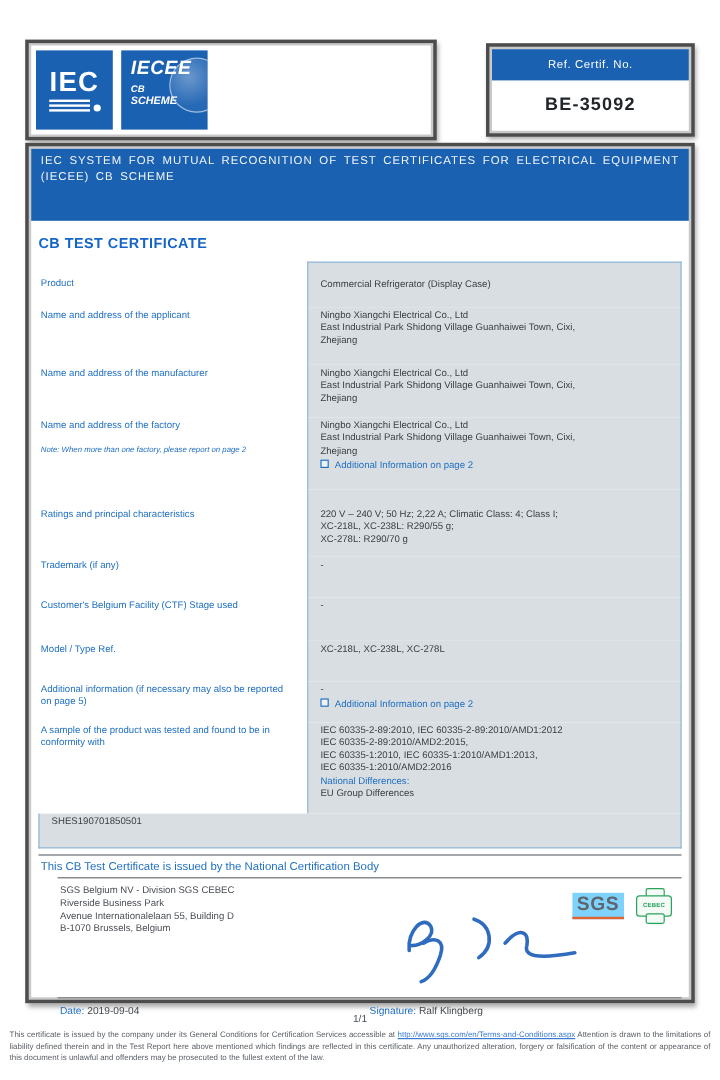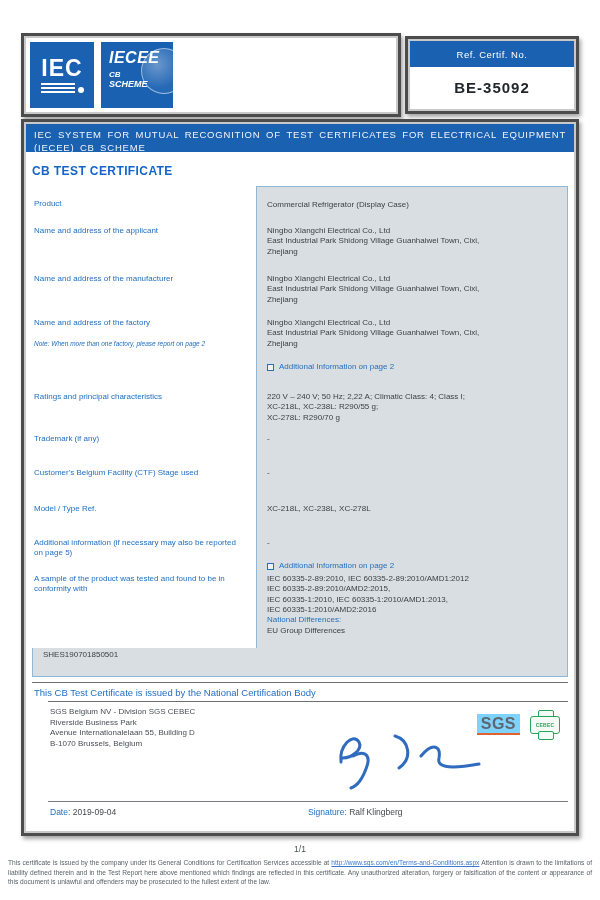--- a/index.html
+++ b/index.html
@@ -7,21 +7,21 @@
   .page {
     position:relative; width:600px; height:900px; background:#ffffff;
     font-family:"Liberation Sans", sans-serif; color:#3a3f45; overflow:hidden;
   }
   .metal-frame {
     border:3px solid #4c4c4c;
     box-shadow: inset 0 0 0 2px #c9c9c9, 2px 3px 4px rgba(0,0,0,0.35);
     background:#fff;
   }
   
-  .hdr-left { position:absolute; left:21px; top:33px; width:380px; height:84px; padding:6px; }
+  .hdr-left { position:absolute; left:21px; top:33px; width:343px; height:84px; padding:6px; }
   .logo-strip { display:flex; height:66px; }
   .iec-box {
     width:64px; height:66px; background:#1b61b2; color:#fff;
     display:flex; flex-direction:column; align-items:center; justify-content:center;
   }
   .iec-text { font-size:23px; font-weight:bold; letter-spacing:1px; line-height:1; }
   .iec-lines { margin-top:3px; display:flex; align-items:flex-end; }
   .iec-bars { display:flex; flex-direction:column; gap:2px; }
   .iec-bars i { display:block; width:34px; height:2px; background:#fff; }
   .iec-dot { width:6px; height:6px; border-radius:50%; background:#fff; margin-left:3px; }
@@ -42,42 +42,42 @@
     background:#1b61b2; color:#fff; height:26px; display:flex; align-items:center; justify-content:center;
     font-size:9.5px; letter-spacing:0.5px;
   }
   .ref-no {
     height:40px; display:flex; align-items:center; justify-content:center;
     font-size:15px; font-weight:bold; letter-spacing:1px; color:#22262b;
   }
   
   .main-frame { position:absolute; left:21px; top:119px; width:558px; height:717px; }
   .banner {
-    margin:2px; height:28px; background:#1b61b2; color:#f2f5fa;
+    margin:2px; height:60px; background:#1b61b2; color:#f2f5fa;
     font-size:9.5px; letter-spacing:0.8px; word-spacing:2px; text-align:justify;
     padding:5px 8px; line-height:1.35;
   }
   .doc-body { padding:10px 8px 0 8px; }
   .doc-title { color:#1565c8; font-size:12px; font-weight:bold; letter-spacing:0.4px; margin-bottom:8px; }
   .row { display:flex; }
   .lbl {
     width:224px; flex-shrink:0; color:#2170c2; font-size:8px; line-height:1.3;
     padding:2px 12px 0 2px;
   }
   .val {
     flex:1; background:#d9dee2; border-left:1px solid #8fb8d8; border-right:1px solid #8fb8d8;
     padding:2px 10px 0 10px; font-size:8px; line-height:1.3; color:#3a3f45;
   }
   .row.first .val { border-top:1px solid #8fb8d8; padding-top:13px; }
   .row.first .lbl { padding-top:13px; }
   .row.gap-top .val, .row.gap-top .lbl { padding-top:16px; }
   .row.last .val { border-bottom:1px solid #8fb8d8; }
   .pre { white-space:pre-line; }
   .note { font-size:6.5px; font-style:italic; color:#2170c2; margin-top:12px; }
-  .cb-line { display:flex; align-items:center; color:#2170c2; margin-top:13px; }
+  .cb-line { display:flex; color:#2170c2; margin-top:2px; }
   .cb {
     display:inline-block; width:7px; height:7px; border:1px solid #2170c2; background:#eef2f6;
     margin-right:5px; flex-shrink:0;
   }
   .blue-inline { color:#2170c2; }
   
   .sep { border-top:1px solid #6b6f73; margin-top:5px; }
   .issuer-stmt { color:#2170c2; font-size:9.5px; padding:4px 2px 3px 2px; }
   .ncb { border-top:1px solid #6b6f73; position:relative; height:122px; padding:5px 2px 0 2px;margin-left:16px; }
   .ncb-address { font-size:8px; line-height:1.35; color:#4a4f55; }

